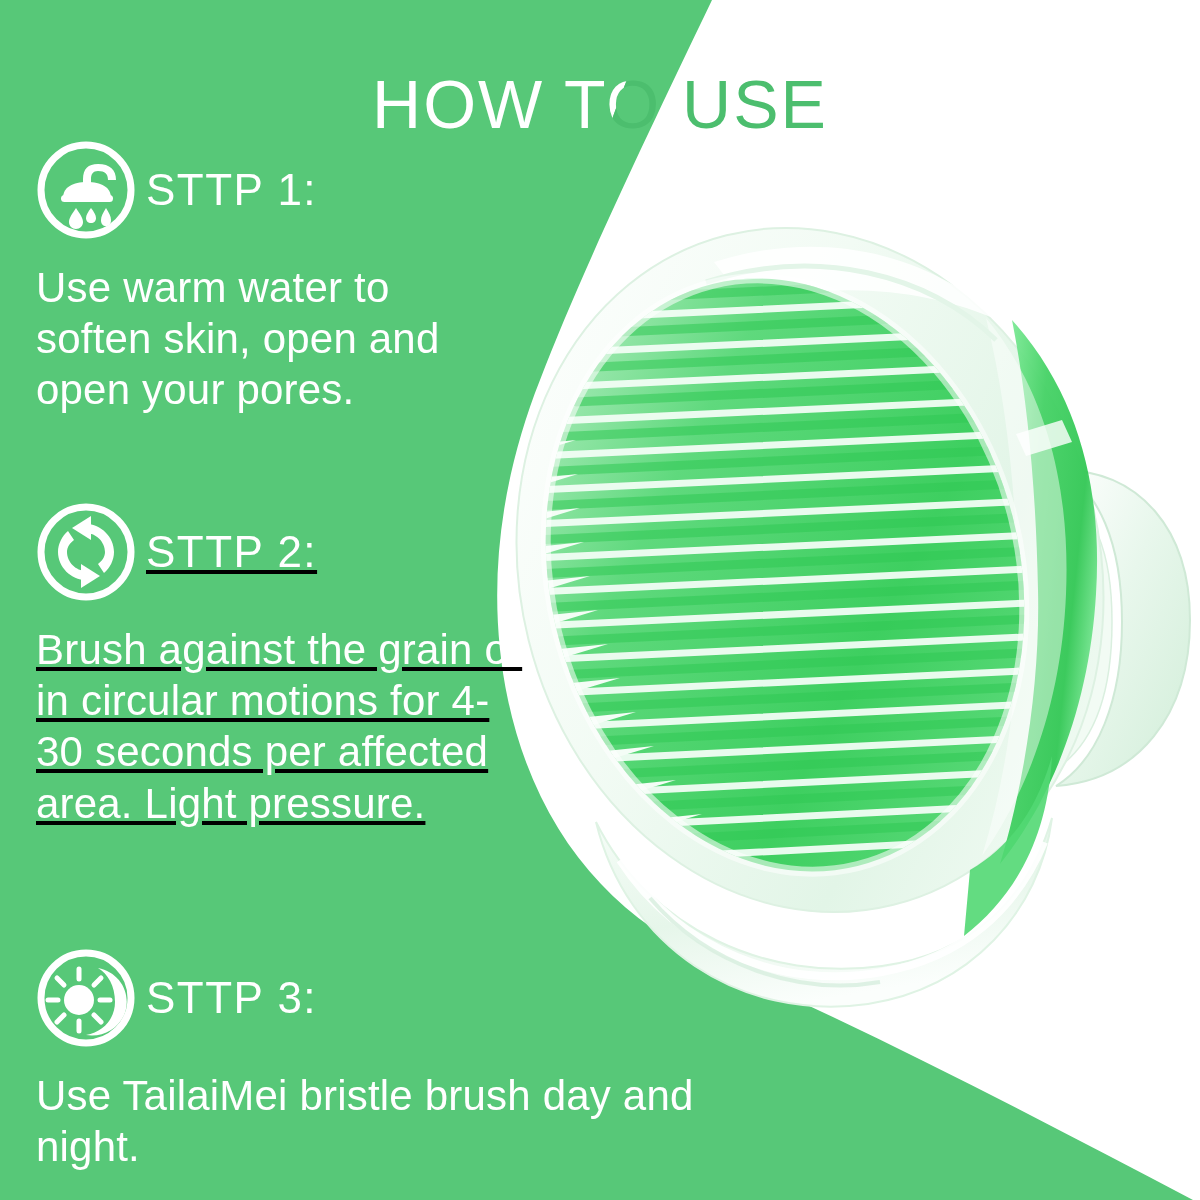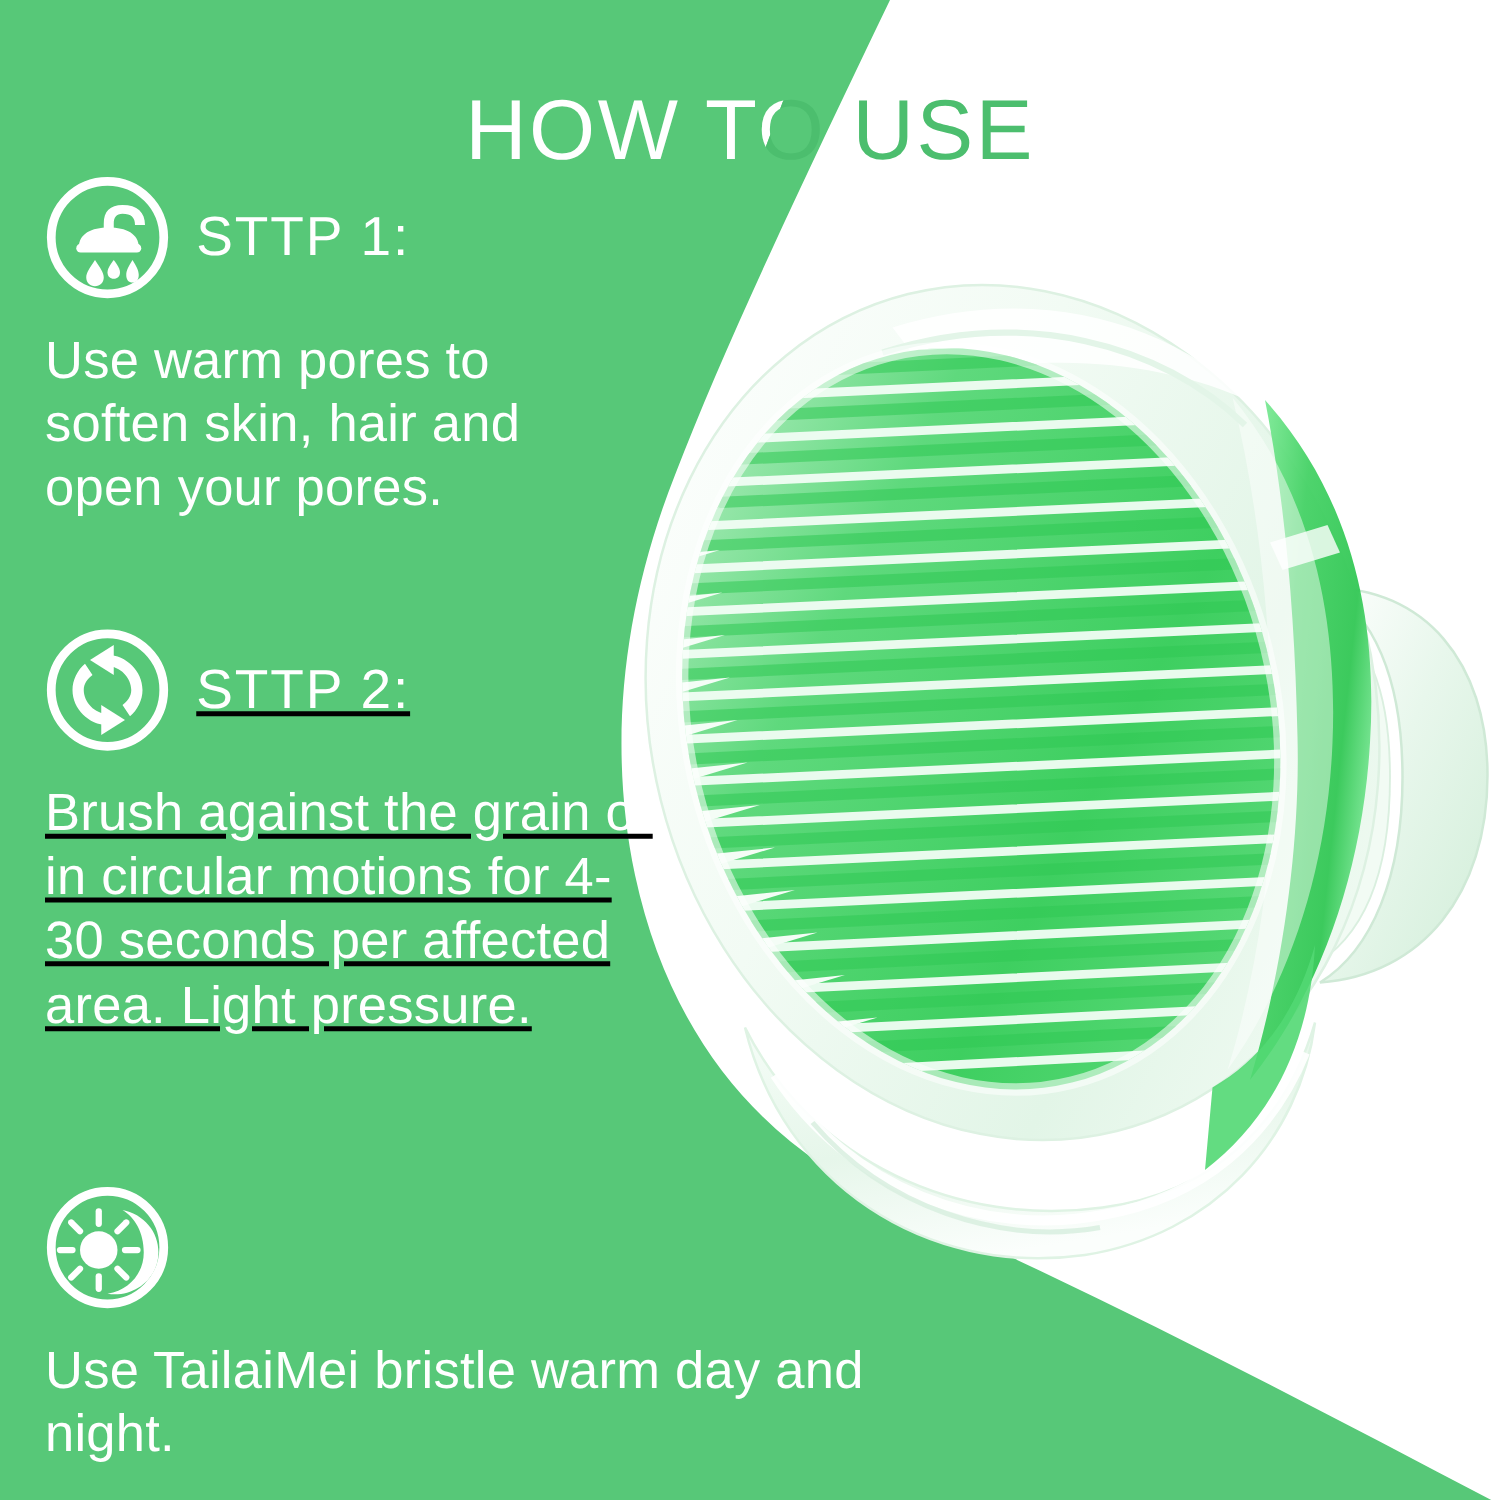--- a/index.html
+++ b/index.html
@@ -44,21 +44,21 @@
   .title-green { color:#4cbe6e; }
 
   
   .step {
     position:absolute;
     z-index:5;
   }
   .step-head {
     display:flex;
     align-items:center;
-    gap:21px;
+    gap:10px;
   }
   .step-icon {
     width:100px; height:100px;
     flex:0 0 100px;
     display:block;
   }
   .step-label {
     color:#ffffff;
     font-size:44px;
     font-weight:400;
@@ -288,21 +288,21 @@
         <path d="M 62 24 C 74 24 80 30 80 40 L 72 40 C 72 34 69 31 62 31
                  C 57 31 55 34 55 39 L 55 44 L 47 44 L 47 39 C 47 29 52 24 62 24 Z" fill="#ffffff"></path>
         <path d="M 27 58 C 27 47 37 42 51 42 C 65 42 75 47 75 58 Z" fill="#ffffff"></path>
         <rect x="25" y="55" width="52" height="7" rx="3.5" fill="#ffffff"></rect>
         <path d="M 40 68 C 44 74 47 78 47 82 C 47 86 44 89 40 89 C 36 89 33 86 33 82 C 33 78 36 74 40 68 Z" fill="#ffffff"></path>
         <path d="M 55 68 C 58 72 60 75 60 78 C 60 81 58 83 55 83 C 52 83 50 81 50 78 C 50 75 52 72 55 68 Z" fill="#ffffff"></path>
         <path d="M 70 68 C 73 73 75 76 75 80 C 75 84 73 86 70 86 C 67 86 65 84 65 80 C 65 76 67 73 70 68 Z" fill="#ffffff"></path>
       </svg>
       <div class="step-label">STTP 1:</div>
     </div>
-    <div class="step-body">Use warm pores to soften skin, hair and open your pores.</div>
+    <div class="step-body">Use warm water to soften skin, open and open your pores.</div>
   </div>
 
   <div class="step" id="step2">
     <div class="step-head">
       <svg class="step-icon" viewBox="0 0 100 100">
         <circle cx="50" cy="50" r="45" fill="none" stroke="#ffffff" stroke-width="7"></circle>
         <path d="M 50 22 C 65 22 78 35 78 50 C 78 58 74 66 68 71 L 62 62
                  C 66 59 69 55 69 50 C 69 40 60 31 50 31 Z" fill="#ffffff"></path>
         <polygon points="55,14 55,38 36,26" fill="#ffffff"></polygon>
         <path d="M 50 78 C 35 78 22 65 22 50 C 22 42 26 34 32 29 L 38 38
@@ -325,17 +325,18 @@
           <line x1="12" y1="52" x2="22" y2="52"></line>
           <line x1="64" y1="52" x2="74" y2="52"></line>
           <line x1="21" y1="30" x2="28" y2="37"></line>
           <line x1="58" y1="67" x2="65" y2="74"></line>
           <line x1="21" y1="74" x2="28" y2="67"></line>
           <line x1="58" y1="37" x2="65" y2="30"></line>
         </g>
         <path d="M 62 20 C 82 24 94 42 90 61 C 86 79 68 90 50 87
                  C 68 84 79 70 79 54 C 79 38 72 26 62 20 Z" fill="#ffffff"></path>
       </svg>
+      <div class="step-label">STTP 3:</div>
     </div>
-    <div class="step-body">Use TailaiMei bristle warm day and night.</div>
+    <div class="step-body">Use TailaiMei bristle brush day and night.</div>
   </div>
 
 </div>
 
 </body></html>

